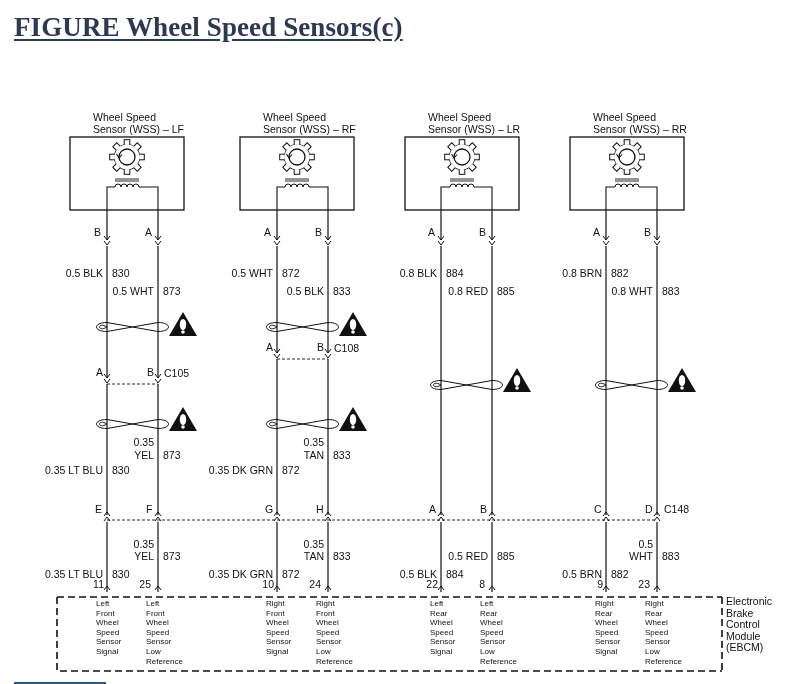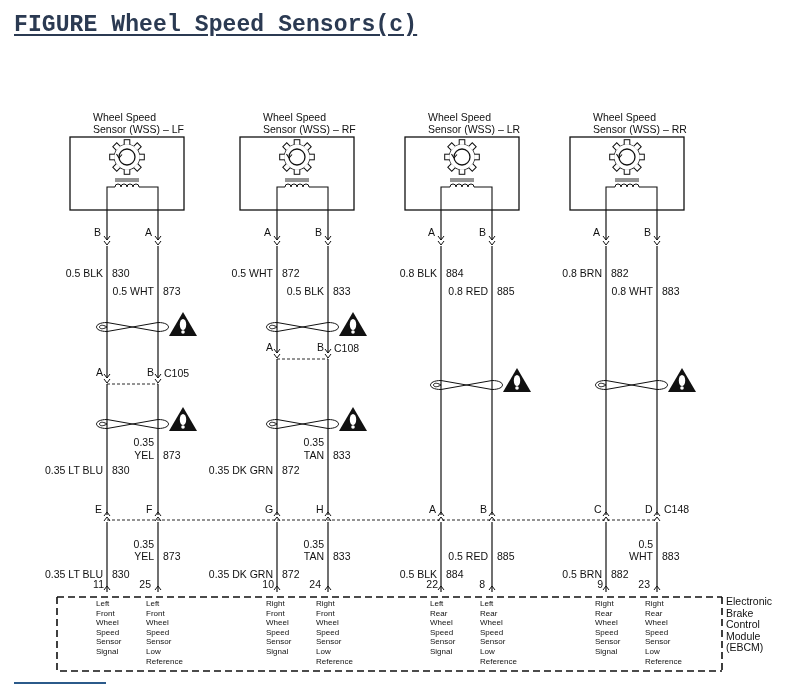--- a/index.html
+++ b/index.html
@@ -1,19 +1,19 @@
 <!DOCTYPE html>
 <html><head>
 <meta charset="utf-8">
 <style>
   html, body { margin: 0; padding: 0; background: #ffffff; }
   body { width: 794px; height: 684px; position: relative; overflow: hidden; font-family: "Liberation Sans", sans-serif; }
   .title {
     position: absolute; left: 14px; top: 12px;
-    font-family: Liberation Mono, monospace; font-weight: bold; font-size: 23px;
+    font-family: Liberation Serif, serif; font-weight: bold; font-size: 27px;
     color: #2b3a52; text-decoration: underline; text-underline-offset: 3px;
     letter-spacing: 0.1px;
   }
   .bottom-bar { position: absolute; left: 14px; top: 682px; width: 92px; height: 2px; background: #2b5a8a; }
   svg#diagram { position: absolute; left: 0; top: 0; }
   svg text { font-family: "Liberation Sans", sans-serif; fill: #111; }
   .lbl { font-size: 10.5px; }
   .small { font-size: 8px; }
   .ebcm { font-size: 10.5px; }
 </style>

